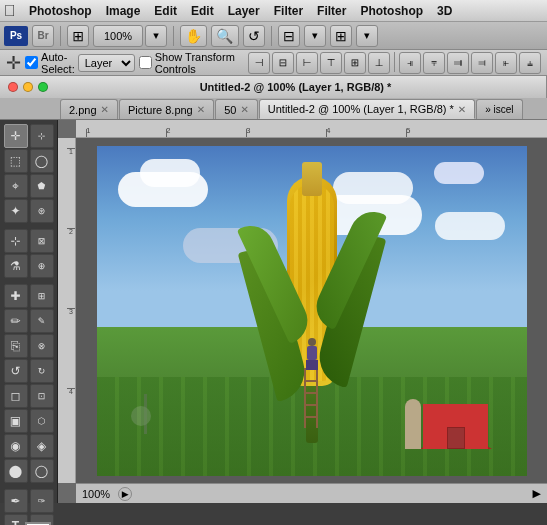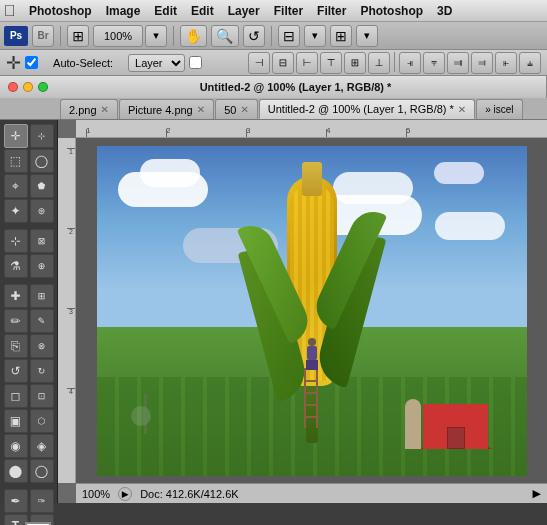--- a/index.html
+++ b/index.html
@@ -26,21 +26,21 @@
     }
     .toolbar-sep { width: 1px; height: 20px; background: #888; margin: 0 2px; }
     .ps-icon { width: 24px; height: 20px; background: #1a3a8c; color: white; font-size: 10px; font-weight: bold; display: flex; align-items: center; justify-content: center; border-radius: 2px; }
 
     
     #optionsbar {
       width: 100%; height: 26px; background: linear-gradient(to bottom, #d0d0d0, #b8b8b8);
       display: flex; align-items: center; padding: 0 6px; gap: 4px;
       border-bottom: 1px solid #888;
     }
-    .opt-checkbox { display: flex; align-items: center; gap: 15px; }
+    .opt-checkbox { display: flex; align-items: center; gap: 3px; }
     .opt-select {
       height: 18px; font-size: 11px; background: linear-gradient(to bottom, #e0e0e0, #c8c8c8);
       border: 1px solid #888; border-radius: 3px; padding: 0 2px;
     }
     #window-titlebar {
       flex: 0 0 auto;
       height: 22px;
       background: linear-gradient(to bottom, #e0e0e0, #c0c0c0);
       display: flex; align-items: center; padding: 0 8px; gap: 5px;
       border-right: 1px solid #888; width: 100%;
@@ -181,20 +181,21 @@
   <div class="opt-checkbox">
     <input type="checkbox" checked="" style="">
     <label>Auto-Select:</label>
     <select class="opt-select">
       <option>Layer</option>
       <option>Group</option>
     </select>
   </div>
   <div class="opt-checkbox">
     <input type="checkbox" style="">
+    <label>Show Transform Controls</label>
   </div>
   <div style="flex:1"></div>
   <div style="display:flex;gap:2px;">
     <div class="toolbar-btn" style="font-size:10px;">⊣</div>
     <div class="toolbar-btn" style="font-size:10px;">⊟</div>
     <div class="toolbar-btn" style="font-size:10px;">⊢</div>
     <div class="toolbar-btn" style="font-size:10px;">⊤</div>
     <div class="toolbar-btn" style="font-size:10px;">⊞</div>
     <div class="toolbar-btn" style="font-size:10px;">⊥</div>
     <div class="toolbar-sep"></div>
@@ -213,21 +214,21 @@
   <div class="traffic-light tl-green"></div>
   <div class="window-title">Untitled-2 @ 100% (Layer 1, RGB/8) *</div>
 </div>
 
 <div id="tabs-row">
   <div class="doc-tab">
     <span>2.png</span>
     <span class="tab-close">✕</span>
   </div>
   <div class="doc-tab">
-    <span>Picture 4.png</span>
+    <span>Picture 8.png</span>
     <span class="tab-close">✕</span>
   </div>
   <div class="doc-tab">
     <span>50</span>
     <span class="tab-close">✕</span>
   </div>
   <div class="doc-tab active">
     <span>Untitled-2 @ 100% (Layer 1, RGB/8) *</span>
     <span class="tab-close">✕</span>
   </div>
@@ -414,19 +415,18 @@
           <div style="width:20px;height:20px;background:rgba(180,180,180,0.6);border-radius:50%;margin-top:-28px;margin-left:-9px;"></div>
         </div>
 
         <div style="position:absolute;bottom:0;left:0;width:100%;height:30%;z-index:3;background:repeating-linear-gradient(90deg,#3a7520 0px,#3a7520 18px,#4a8828 18px,#4a8828 22px);opacity:0.6;"></div>
       </div>
     </div>
 
     <div id="statusbar">
       <span>100%</span>
       <div style="width:14px;height:14px;border:1px solid #888;border-radius:50%;display:flex;align-items:center;justify-content:center;font-size:9px;cursor:pointer;">▶</div>
-      <span>Doc: 412.6K/412.6K</span>
       <div style="flex:1;"></div>
       <div style="cursor:pointer;">▶</div>
     </div>
   </div>
 
 </div>
 
 </body></html>

